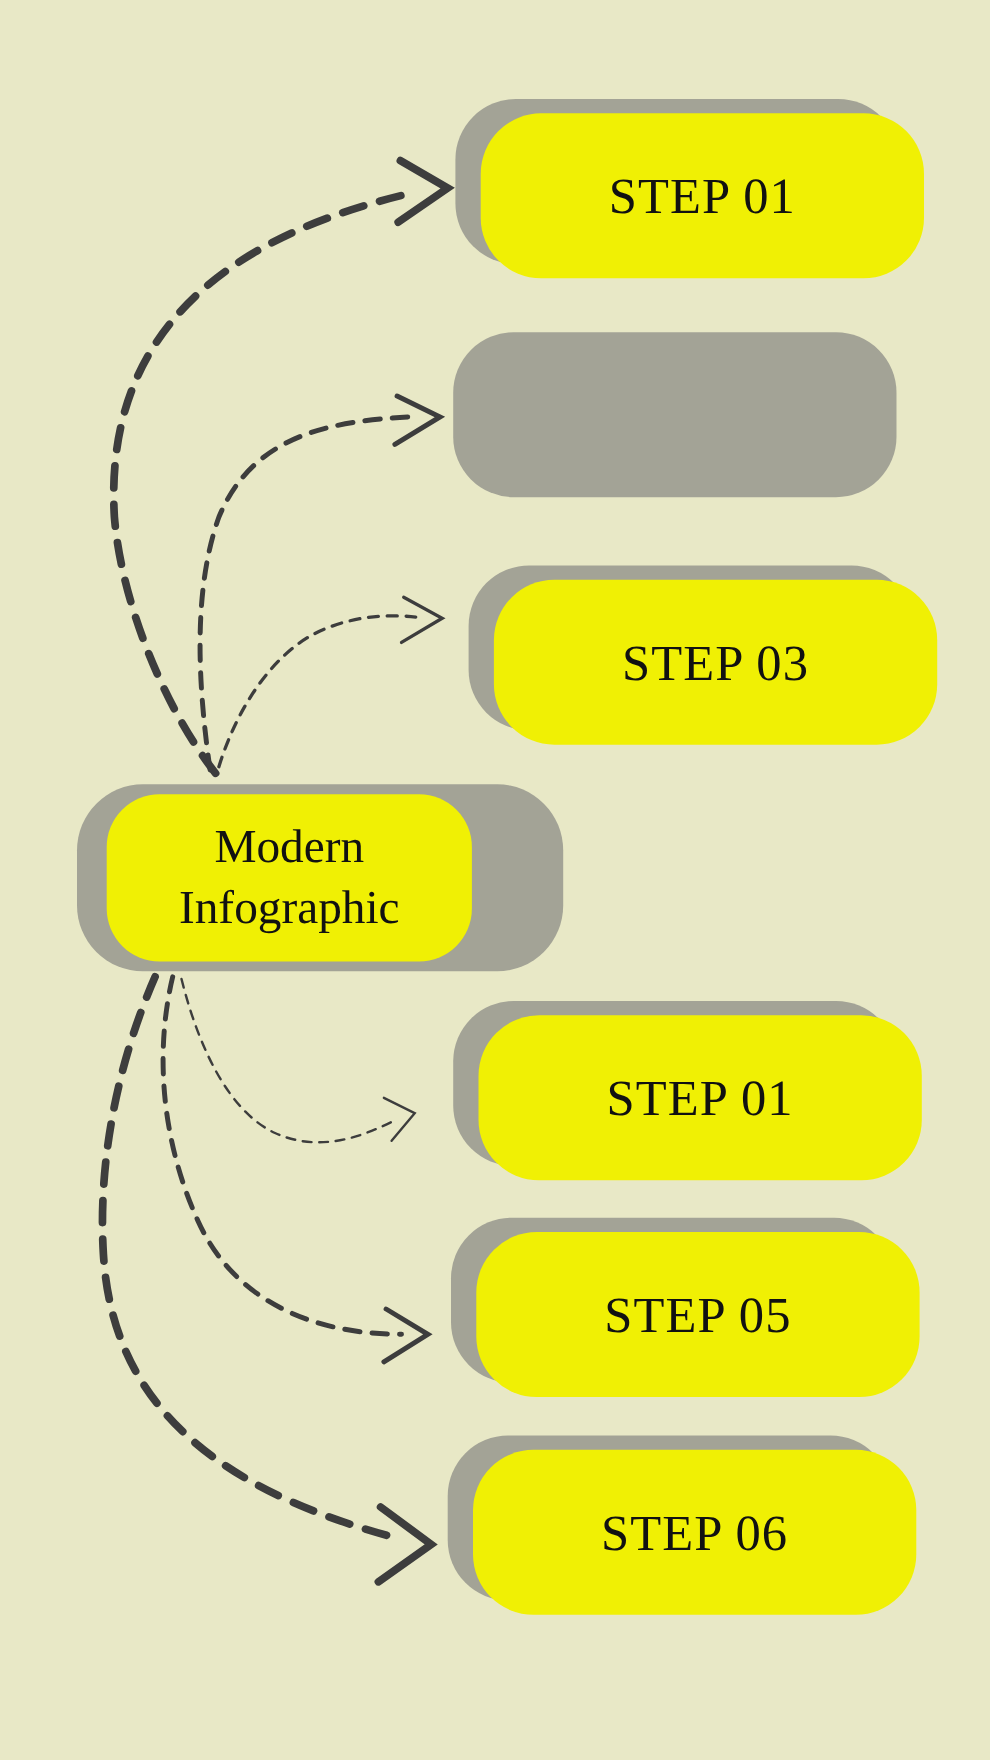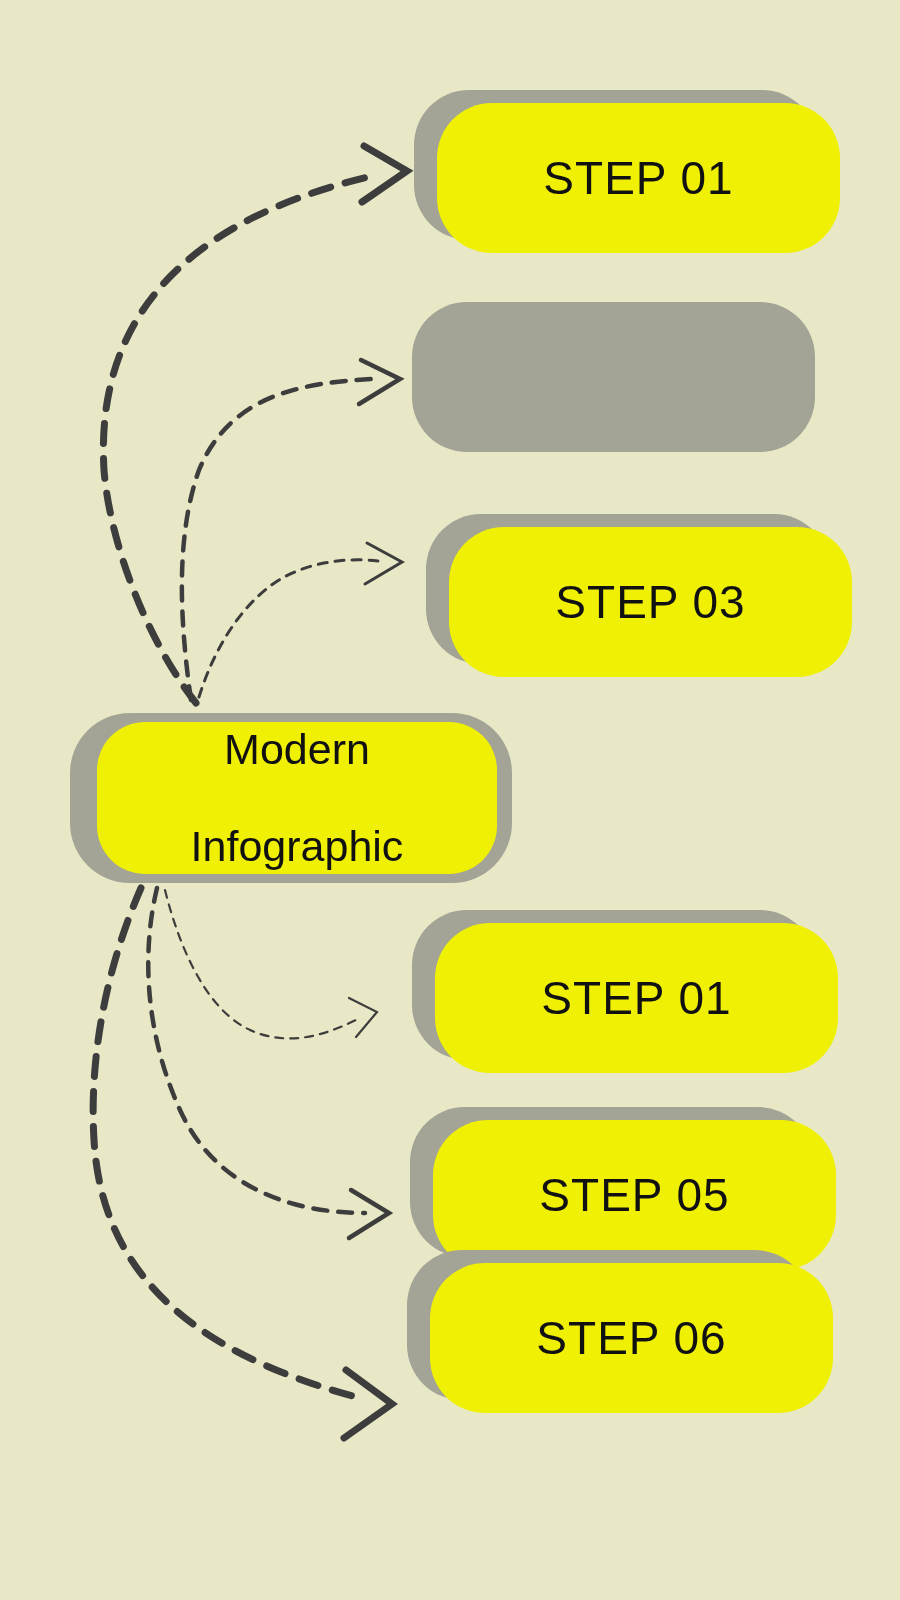--- a/index.html
+++ b/index.html
@@ -20,43 +20,43 @@
   .w-thick{stroke-width:7;}
   .w-med{stroke-width:4.5;}
   .w-thin{stroke-width:3;}
   .w-xthin{stroke-width:2.2;}
   .dash-thick{stroke-dasharray:20 15;}
   .dash-med{stroke-dasharray:14 11;}
   .dash-thin{stroke-dasharray:9 8;}
   .dash-xthin{stroke-dasharray:8 7;}
   .head{stroke-linejoin:miter;}
 
-  .node{position:absolute;}
+  .node{position:absolute;font-family:Liberation Serif, serif;}
   .node .shadow{position:absolute;background:var(--node-shadow);}
   .node .face{
     position:absolute;background:var(--node-fill);
     display:flex;align-items:center;justify-content:center;
     text-align:center;color:var(--text-ink);
   }
   .step{width:426px;height:163px;}
   .step .shadow{left:0;top:0;width:403px;height:150px;border-radius:55px;}
   .step .face{left:23px;top:13px;width:403px;height:150px;border-radius:55px;}
   .step .label{font-size:46px;letter-spacing:1px;font-weight:400;}
 
   .center{left:70px;top:713px;width:442px;height:170px;}
   .center .shadow{left:0;top:0;width:442px;height:170px;border-radius:60px;}
-  .center .face{left:27px;top:9px;width:400px;height:152px;border-radius:48px;flex-direction:column;justify-content:space-between;}
+  .center .face{left:27px;top:9px;width:332px;height:152px;border-radius:48px;flex-direction:column;}
   .center .label{font-size:43px;line-height:1.28;font-weight:400;}
 
   .s1{left:414px;top:90px;}
   .s2{left:412px;top:302px;}
   .s3{left:426px;top:514px;}
   .s4{left:412px;top:910px;}
   .s5{left:410px;top:1107px;}
-  .s6{left:407px;top:1250px;}
+  .s6{left:407px;top:1305px;}
 </style>
 </head>
 <body>
 
 <div class="canvas">
 
   <svg class="arrows" width="900" height="1600" viewBox="0 0 900 1600" aria-hidden="true">
 
     <path class="arrow w-thick dash-thick" d="M196,703 C148,642 110,545 104,470 C96,335 165,225 372,176"></path>
     <path class="arrow w-thick head" d="M364,146 L407,171 L362,202"></path>

